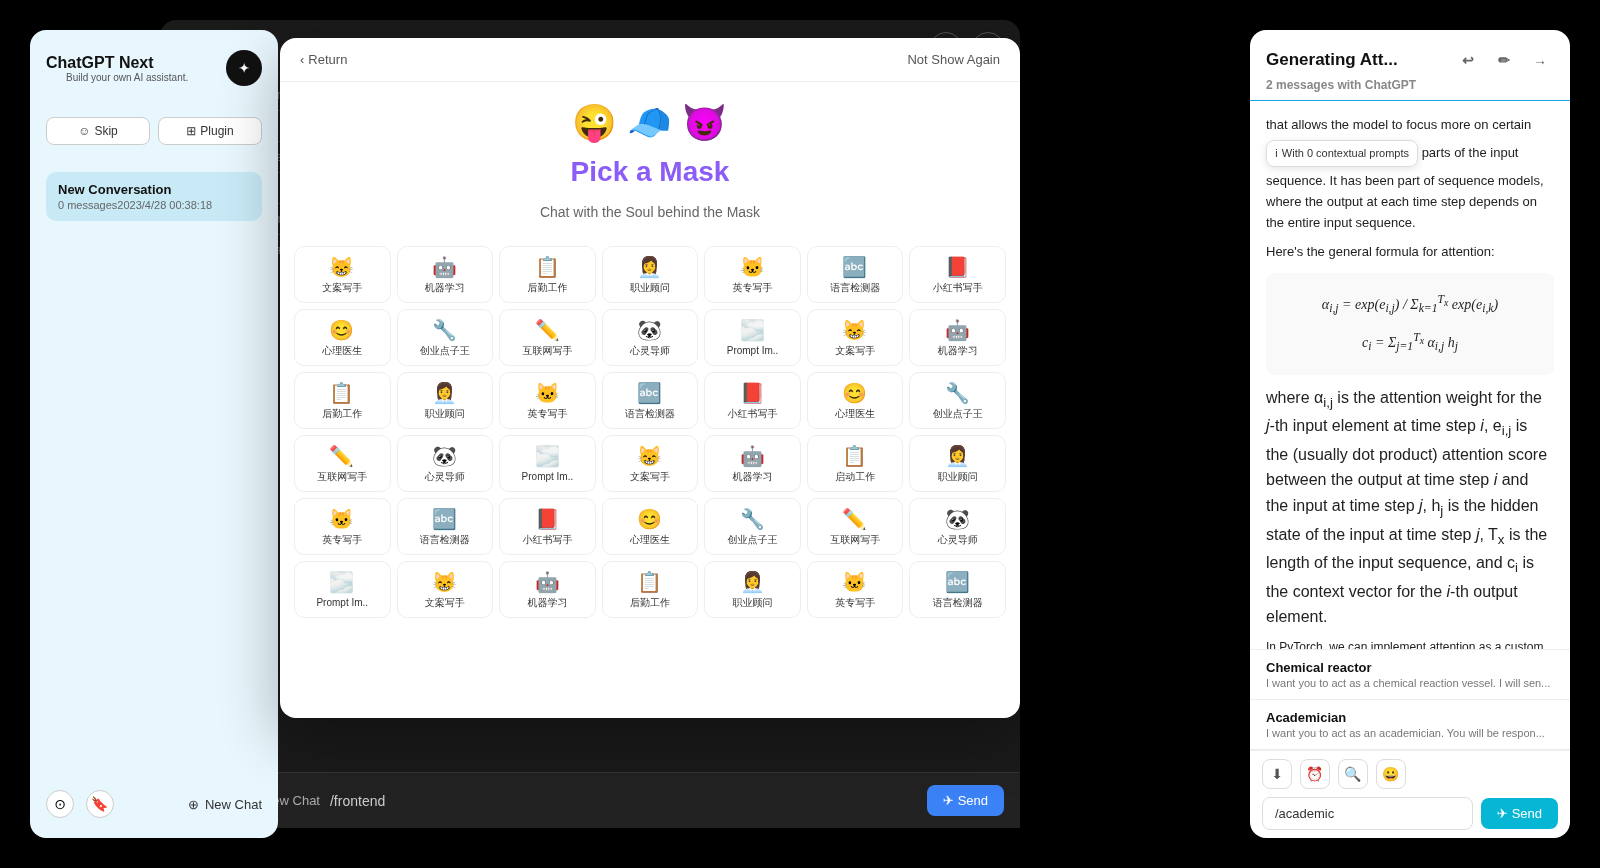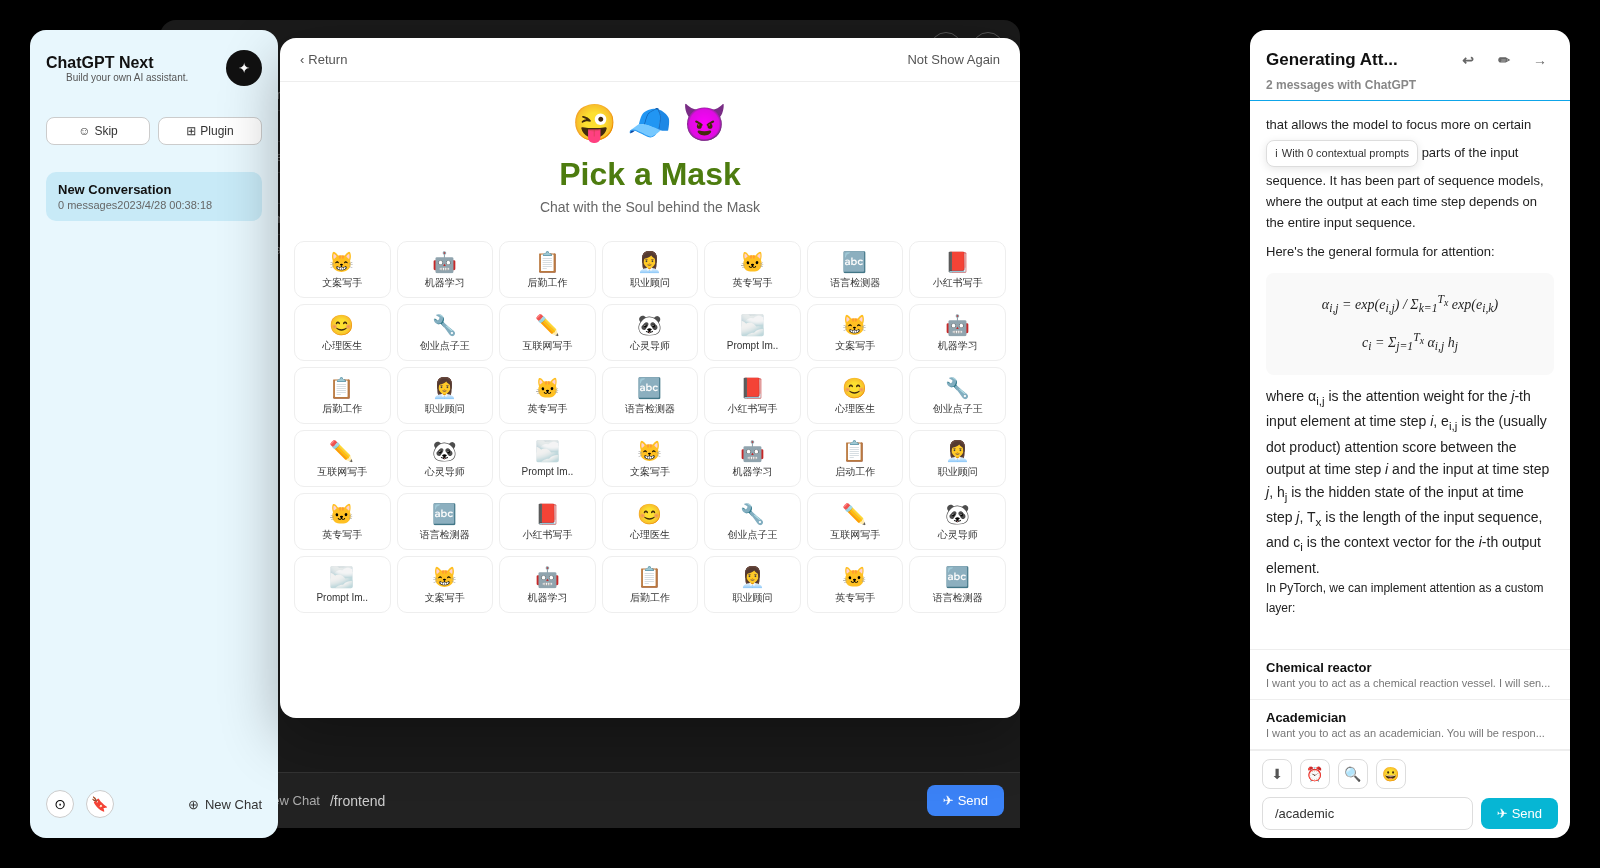--- a/index.html
+++ b/index.html
@@ -164,24 +164,24 @@
     }
     .modal-hero {
       text-align: center;
       padding: 20px 20px 10px;
     }
     .hero-emojis {
       font-size: 36px;
       margin-bottom: 12px;
     }
     .hero-title {
-      font-size: 32px;
+      font-size: 28px;
       font-weight: 700;
-      color: #4d7c0f;
-      margin-bottom: 6px;
+      color: #8b5cf6;
+      margin-bottom: 16px;
     }
     .hero-subtitle {
       font-size: 14px;
       color: #666;
       margin-bottom: 16px;
     }
     .search-row {
       display: flex;
       gap: 10px;
       justify-content: center;
@@ -756,21 +756,21 @@
 
     <div class="math-block">
       <div class="math-line">
         α<sub>i,j</sub> = exp(e<sub>i,j</sub>) / Σ<sub>k=1</sub><sup>T<sub>x</sub></sup> exp(e<sub>i,k</sub>)
       </div>
       <div class="math-line" style="margin-top:10px;">
         c<sub>i</sub> = Σ<sub>j=1</sub><sup>T<sub>x</sub></sup> α<sub>i,j</sub> h<sub>j</sub>
       </div>
     </div>
 
-    <p style="font-size:14px;">
+    <p style="margin-bottom:8px;font-size:16px;">
       where α<sub>i,j</sub> is the attention weight for the <i>j</i>-th input element at time step <i>i</i>, e<sub>i,j</sub> is the (usually dot product) attention score between the output at time step <i>i</i> and the input at time step <i>j</i>, h<sub>j</sub> is the hidden state of the input at time step <i>j</i>, T<sub>x</sub> is the length of the input sequence, and c<sub>i</sub> is the context vector for the <i>i</i>-th output element.
     </p>
 
     <p style="margin-bottom:8px;font-size:12px;">In PyTorch, we can implement attention as a custom layer:</p>
   </div>
 
   <div class="prompt-cards">
     <div class="prompt-card">
       <div class="prompt-card-title">Chemical reactor</div>
       <div class="prompt-card-desc">I want you to act as a chemical reaction vessel. I will sen...</div>

